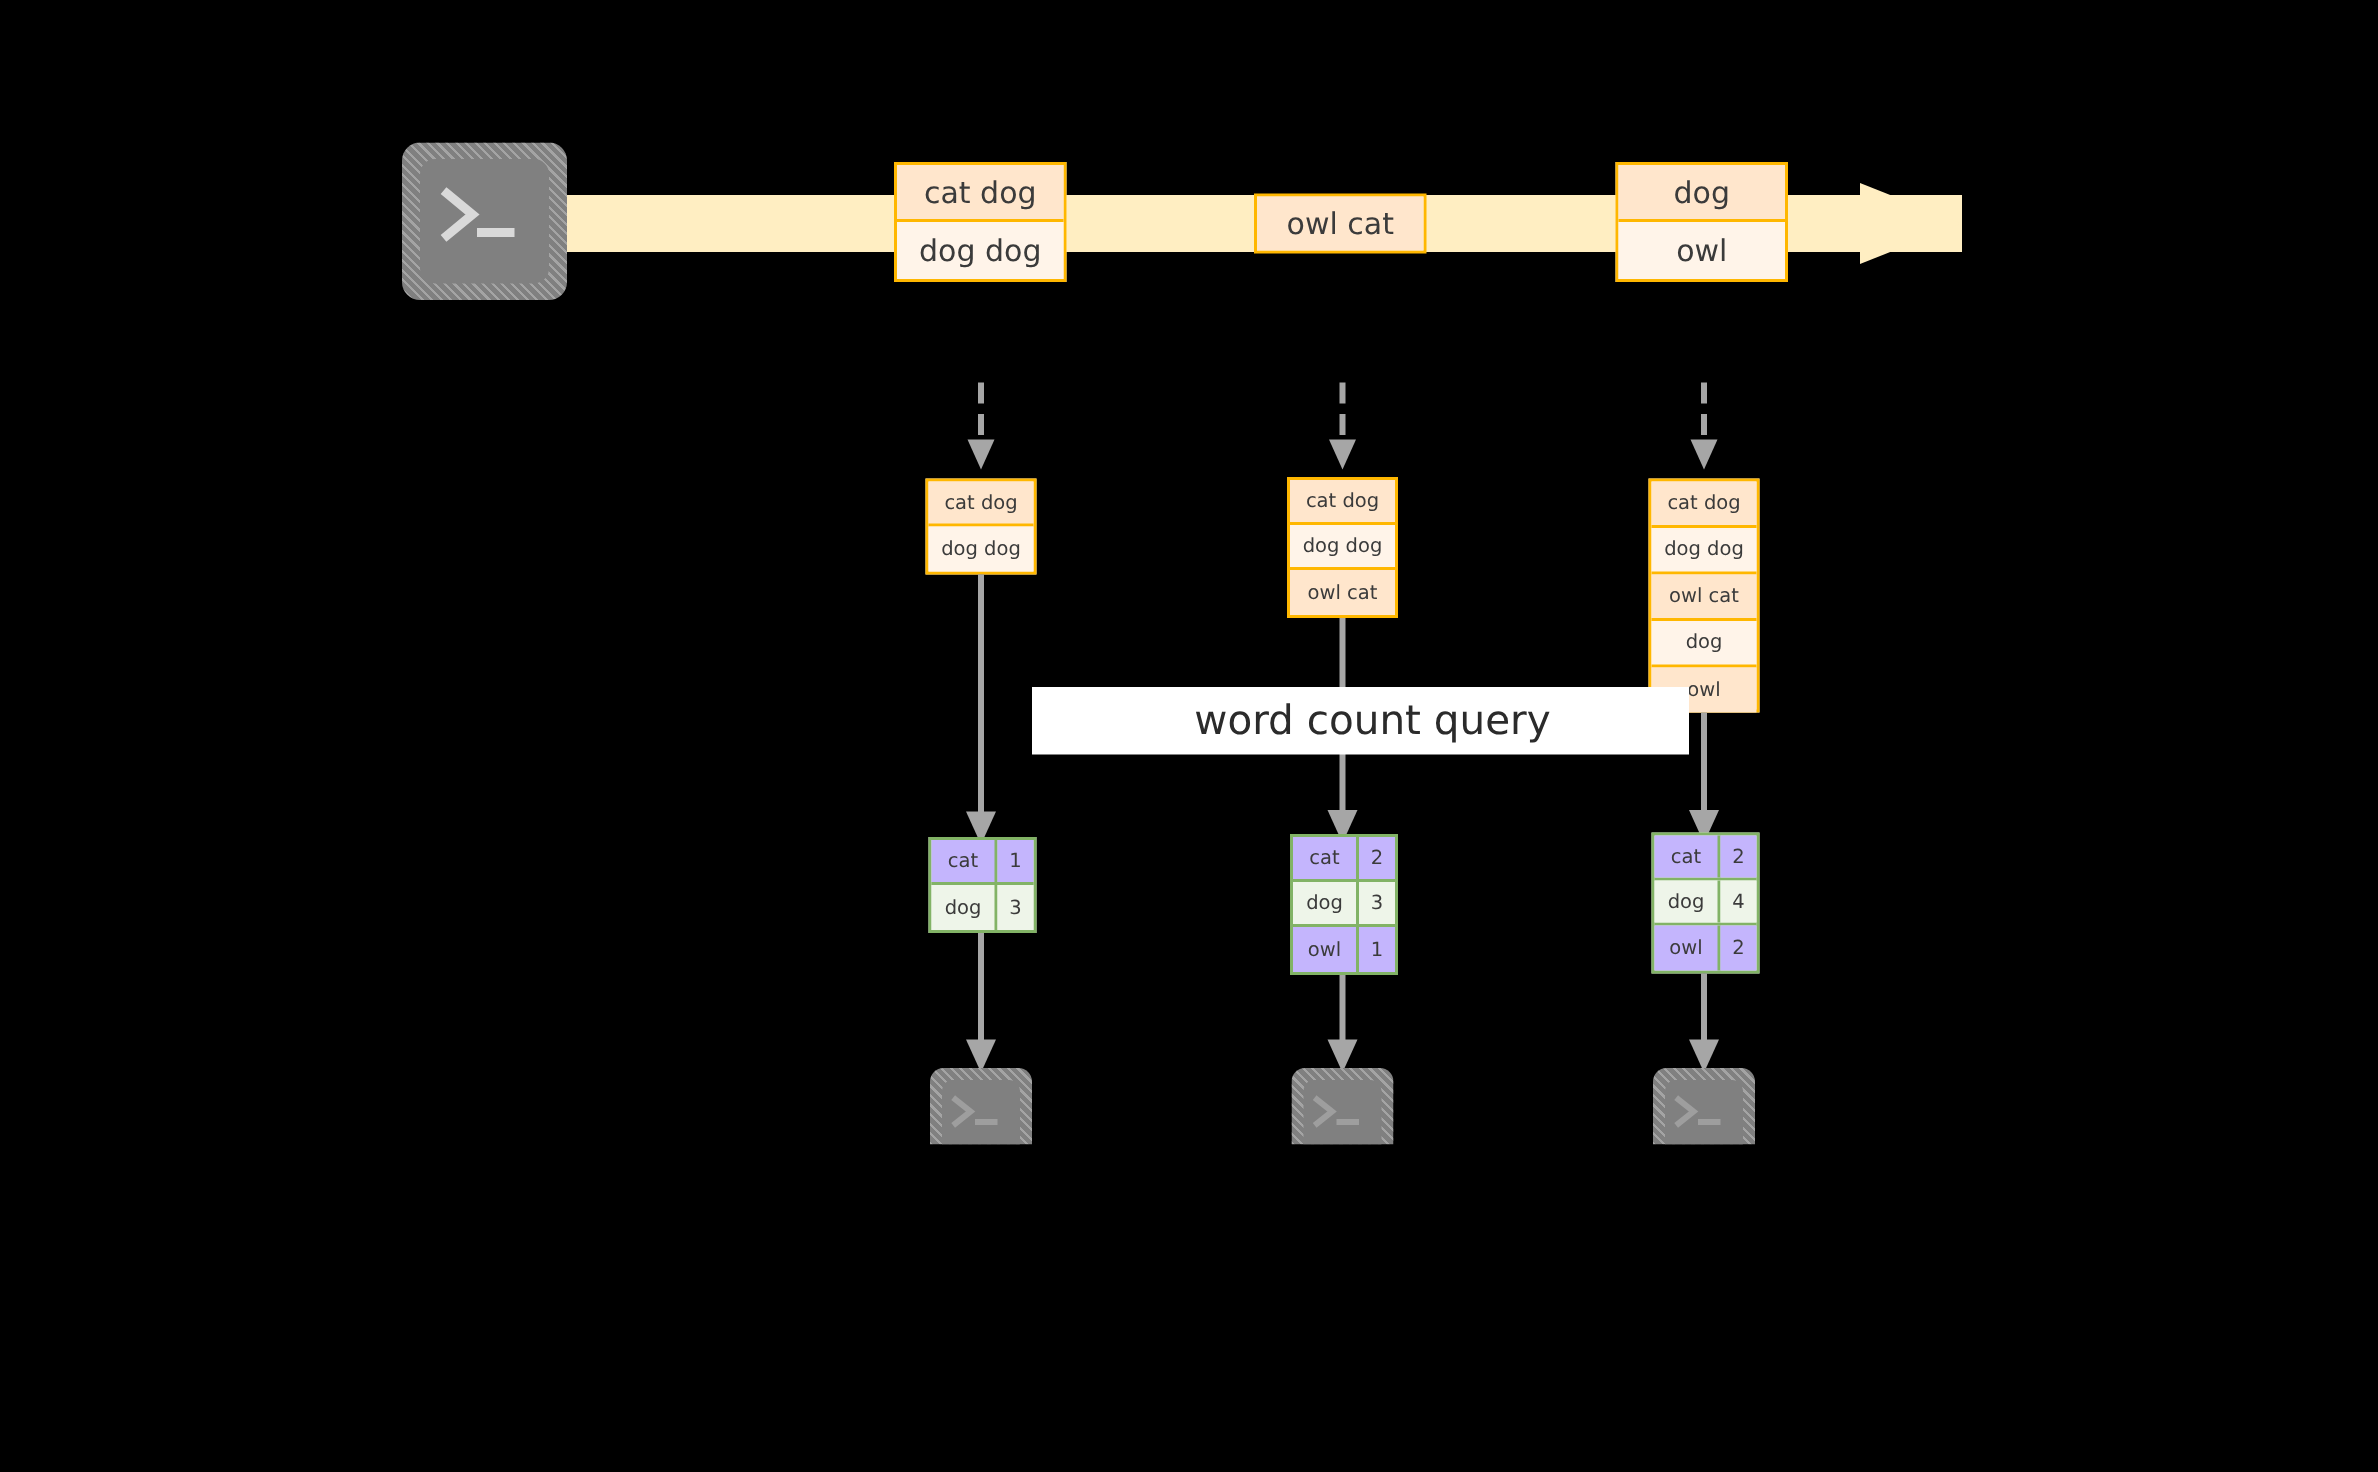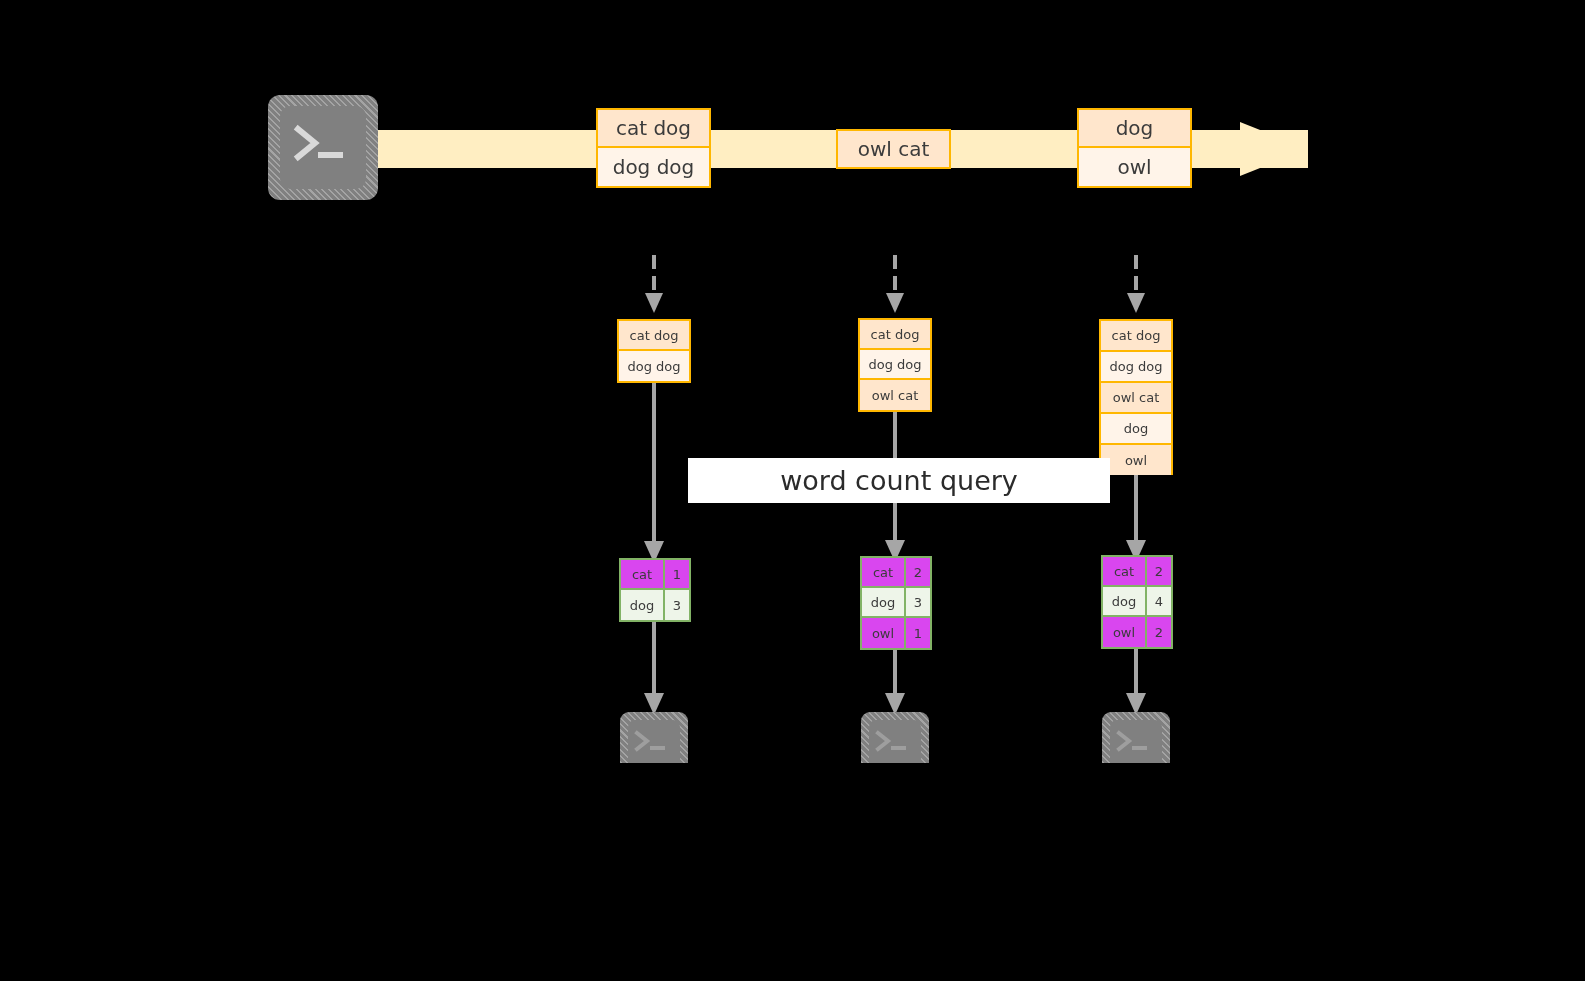--- a/index.html
+++ b/index.html
@@ -76,21 +76,21 @@
     box-sizing: border-box;
     background: #eaf2e4;
   }
   .res-row {
     display: flex;
     box-sizing: border-box;
     border-bottom: 2px solid #82b366;
   }
   .res-row:last-child { border-bottom: none; }
   .res-row.dark .res-key,
-  .res-row.dark .res-val { background: #d946ef; }
+  .res-row.dark .res-val { background: #c4b5fd; }
   .res-row.light .res-key,
   .res-row.light .res-val { background: #eef5e9; }
   .res-key {
     box-sizing: border-box;
     display: flex;
     align-items: center;
     justify-content: center;
     border-right: 2px solid #82b366;
     color: #3b3b3b;
   }
@@ -190,21 +190,21 @@
   </svg>
   <svg class="conn" style="left:881px; top:412px; width:28px; height:152px;">
     <line x1="14" y1="0" x2="14" y2="130" stroke="#a6a6a6" stroke-width="4"></line>
     <polygon points="4,128 24,128 14,150" fill="#a6a6a6"></polygon>
   </svg>
   <svg class="conn" style="left:1122px; top:475px; width:28px; height:89px;">
     <line x1="14" y1="0" x2="14" y2="67" stroke="#a6a6a6" stroke-width="4"></line>
     <polygon points="4,65 24,65 14,87" fill="#a6a6a6"></polygon>
   </svg>
 
-  <div class="query-banner" style="left:688px; top:458px; width:422px; height:45px; font-size:27px;">
+  <div class="query-banner" style="left:688px; top:458px; width:422px; height:45px; font-size:27px;padding-left:16px;">
     <span>word count query</span>
   </div>
 
   <div class="res-table" style="left:619px; top:558px; width:72px; height:64px; font-size:13px;">
     <div class="res-row dark" style="height:30px;">
       <div class="res-key" style="width:44px;">cat</div>
       <div class="res-val" style="width:24px;">1</div>
     </div>
     <div class="res-row light" style="height:30px;">
       <div class="res-key" style="width:44px;">dog</div>

